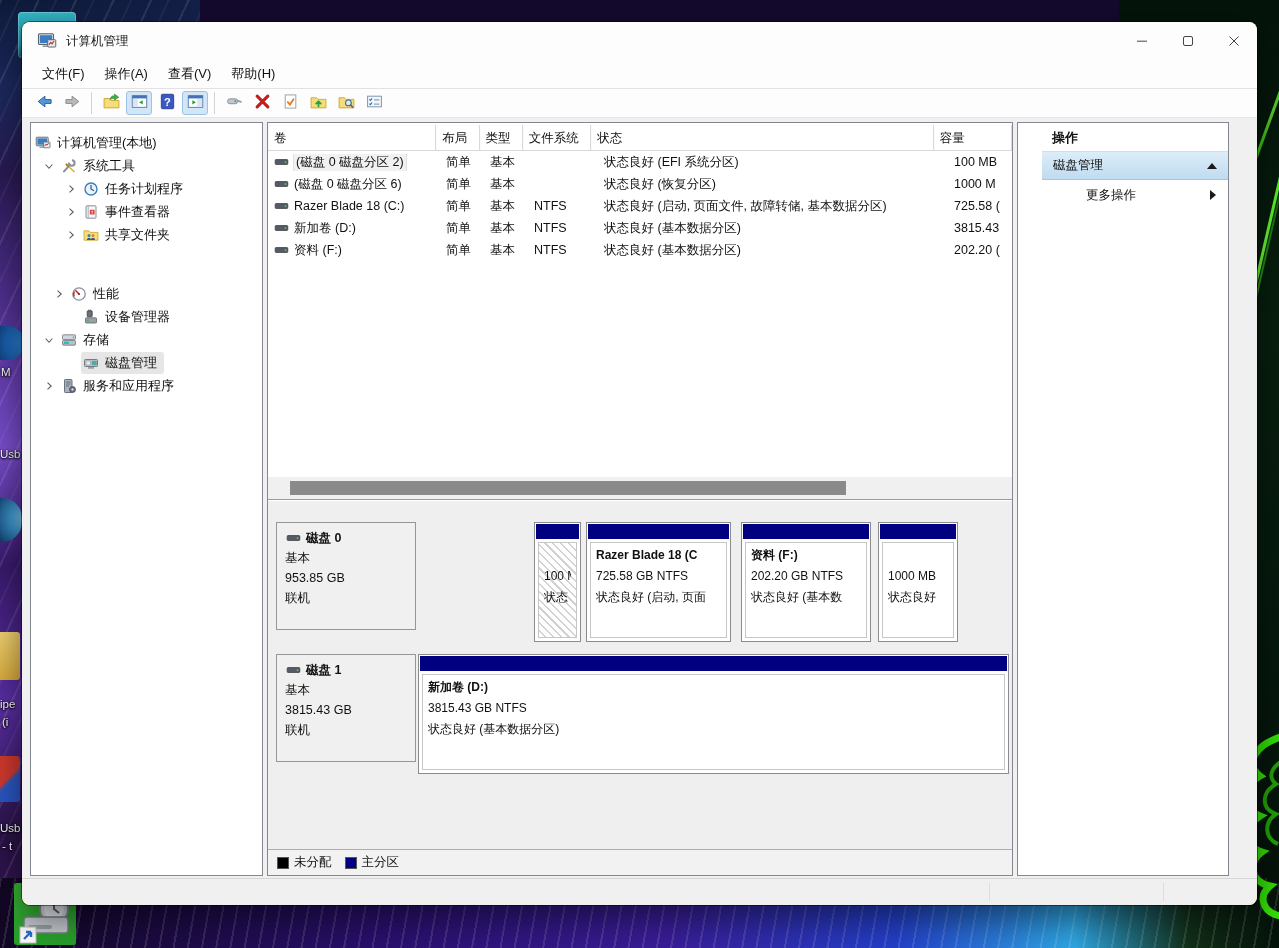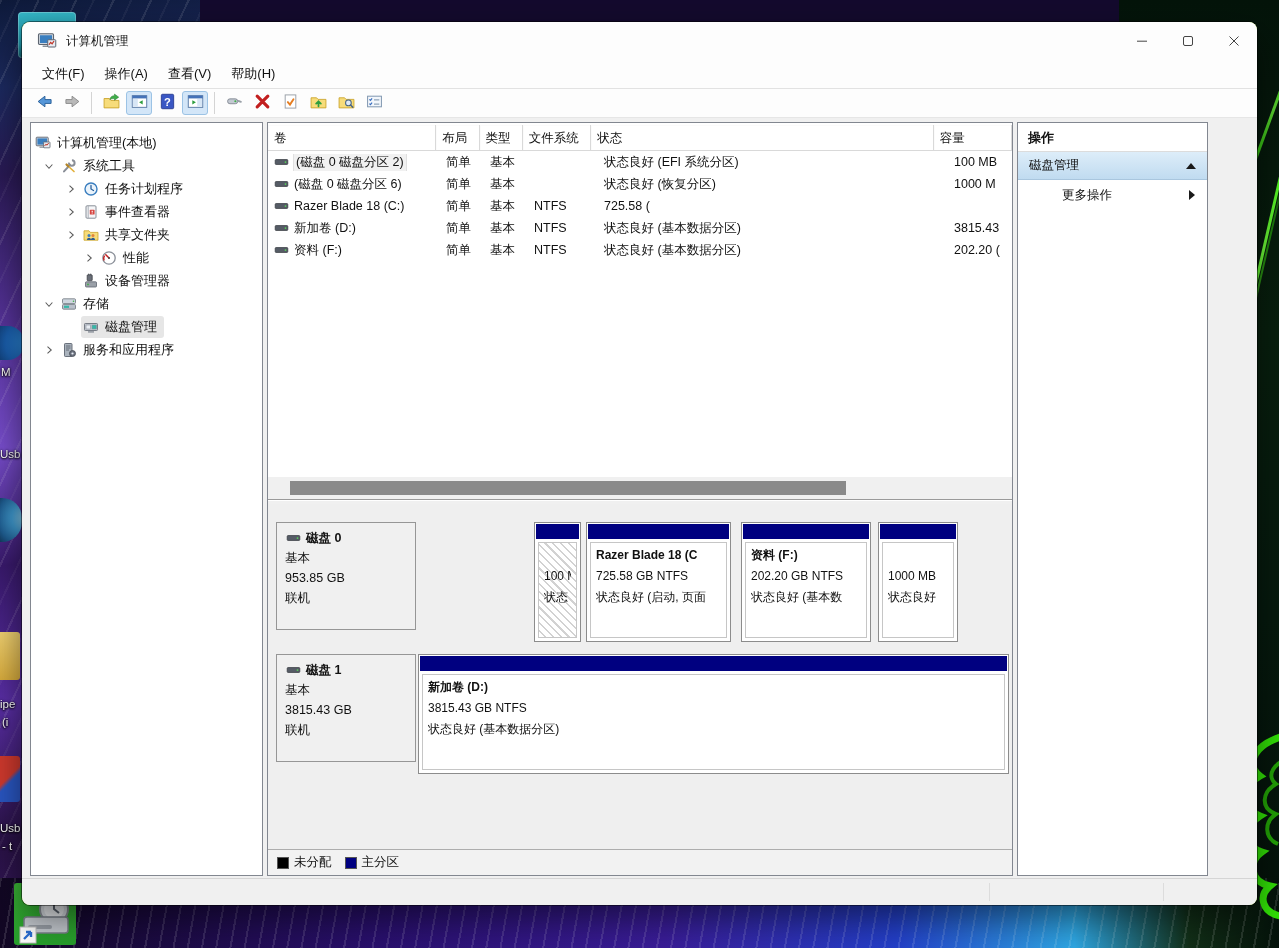--- a/index.html
+++ b/index.html
@@ -49,21 +49,21 @@
   .toolbar { position:absolute; left:0; top:66px; right:0; height:30px; background:#fdfdfd; border-top:1px solid #e2e2e2; border-bottom:1px solid #e6e6e6; display:flex; align-items:center; padding-left:8px; }
   .tb-btn { width:26px; height:24px; display:flex; align-items:center; justify-content:center; margin:0 1px; border-radius:3px; border:1px solid transparent; }
   .tb-btn svg { width:17px; height:17px; }
   .tb-btn.toggled { background:#d3e6f8; border-color:#9cc3e5; }
   .tb-sep { width:1px; height:22px; background:#d4d4d4; margin:0 5px; }
 
   .content-bg { position:absolute; left:0; top:96px; right:0; height:760px; background:#f0f0f0; }
   .panel { position:absolute; background:#fff; border:1px solid #828790; }
   #tree-panel   { left:8px;   top:100px; width:233px; height:754px; overflow:hidden; padding-top:8px; }
   #middle-panel { left:245px; top:100px; width:746px; height:754px; overflow:hidden; }
-  #action-panel { left:995px; top:100px; width:191px; height:754px; overflow:hidden; }
+  #action-panel { left:995px; top:100px; width:212px; height:754px; overflow:hidden;padding-left:24px; }
   .statusbar { position:absolute; left:0; bottom:0; right:0; height:27px; background:#f0f0f0; border-top:1px solid #d5d5d5; }
   .sb-div { position:absolute; top:4px; bottom:4px; width:1px; background:#dcdcdc; }
 
   
   .tree-row { display:flex; align-items:center; height:23px; font-size:13px; color:#111; white-space:nowrap; }
   .tw { width:20px; height:16px; flex:0 0 20px; display:flex; align-items:center; justify-content:center; }
   .tw svg { width:12px; height:12px; }
   .tree-ic { width:18px; height:16px; flex:0 0 18px; margin-right:4px; }
   .tree-ic svg { width:16px; height:16px; }
   .tree-inner { display:flex; align-items:center; padding:2px 7px 2px 2px; border-radius:3px; }
@@ -333,21 +333,21 @@
           <span class="tree-inner">
             <span class="tree-ic"><svg viewBox="0 0 16 16">
                 <path d="M1 3.8h5l1.4 1.6H15v7.8H1z" fill="#f7dc7a" stroke="#c9a227" stroke-width="0.8"></path>
                 <circle cx="6" cy="8.6" r="1.5" fill="#3a7ebf"></circle>
                 <circle cx="10" cy="8.6" r="1.5" fill="#e2833c"></circle>
                 <path d="M3.9 13c.2-1.5 1-2.2 2.1-2.2S7.9 11.5 8.1 13zM7.9 13c.2-1.5 1-2.2 2.1-2.2s1.9.7 2.1 2.2z" fill="#2f5e8f"></path>
               </svg></span>
             <span>共享文件夹</span>
           </span>
         </div>
-        <div class="tree-row" style="padding-left: 48px;">
+        <div class="tree-row" style="padding-left: 18px; margin-top: 36px;">
           <span class="tw">
             <svg viewBox="0 0 16 16">
               <path d="M6 3.5L11 8l-5 4.5" fill="none" stroke="#5a5a5a" stroke-width="1.4"></path>
             </svg>
           </span>
           <span class="tree-inner">
             <span class="tree-ic"><svg viewBox="0 0 16 16">
                 <circle cx="8" cy="8" r="6.2" fill="#fff" stroke="#8a8f98" stroke-width="1.3"></circle>
                 <path d="M8 8L4.8 4.8" stroke="#c21f1f" stroke-width="1.5" stroke-linecap="round"></path>
                 <path d="M3.1 10.4a5.1 5.1 0 0 1 .4-4.7" stroke="#c21f1f" stroke-width="1.4" fill="none"></path>
@@ -456,20 +456,21 @@
             <div class="vcell c-vol" style="width: 172px;">
               <span class="vic"><svg viewBox="0 0 16 16">
                   <rect x="0.8" y="5.2" width="14.4" height="5.6" rx="1" fill="#565c66" stroke="#2f333a" stroke-width="0.8"></rect>
                   <circle cx="12.6" cy="8" r="1" fill="#57d657"></circle>
                 </svg></span>
               <span>Razer Blade 18 (C:)</span>
             </div>
             <div class="vcell" style="width: 44px;">简单</div>
             <div class="vcell" style="width: 44px;">基本</div>
             <div class="vcell" style="width: 70px;">NTFS</div>
+            <div class="vcell" style="width: 350px;">状态良好 (启动, 页面文件, 故障转储, 基本数据分区)</div>
             <div class="vcell" style="width: 80px;">725.58 (</div>
           </div>
           <div class="vrow">
             <div class="vcell c-vol" style="width: 172px;">
               <span class="vic"><svg viewBox="0 0 16 16">
                   <rect x="0.8" y="5.2" width="14.4" height="5.6" rx="1" fill="#565c66" stroke="#2f333a" stroke-width="0.8"></rect>
                   <circle cx="12.6" cy="8" r="1" fill="#57d657"></circle>
                 </svg></span>
               <span>新加卷 (D:)</span>
             </div>

